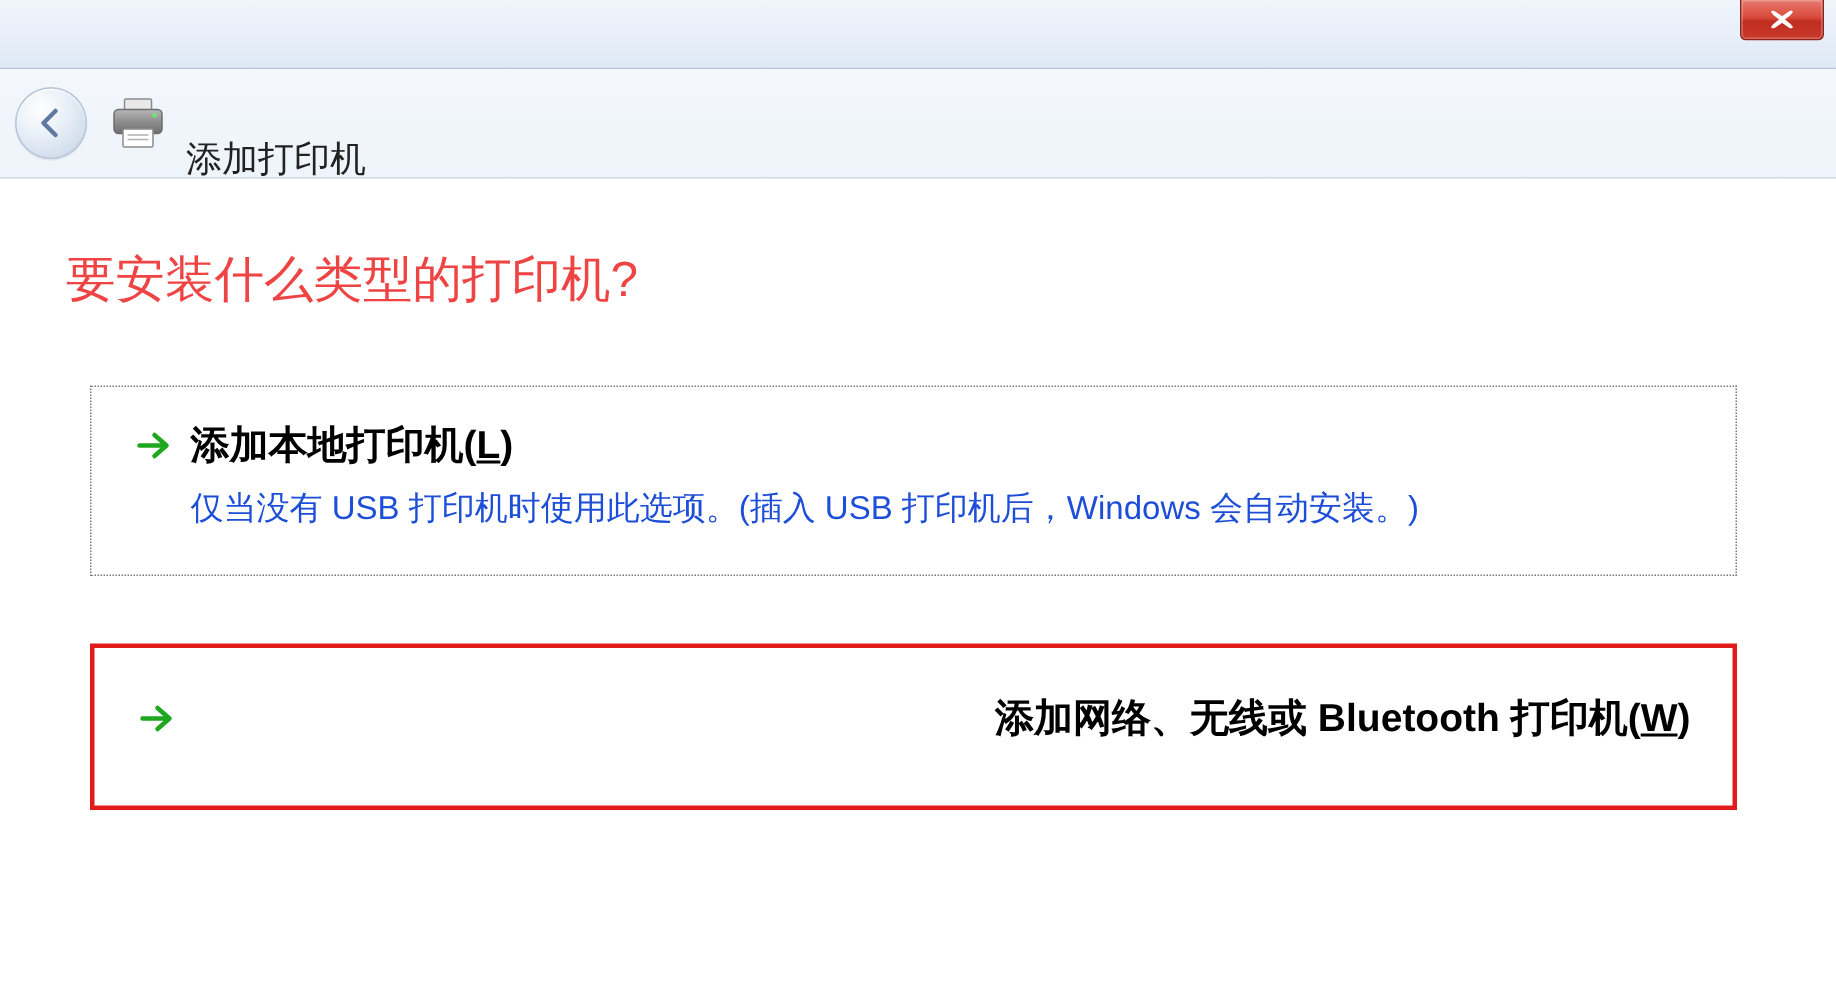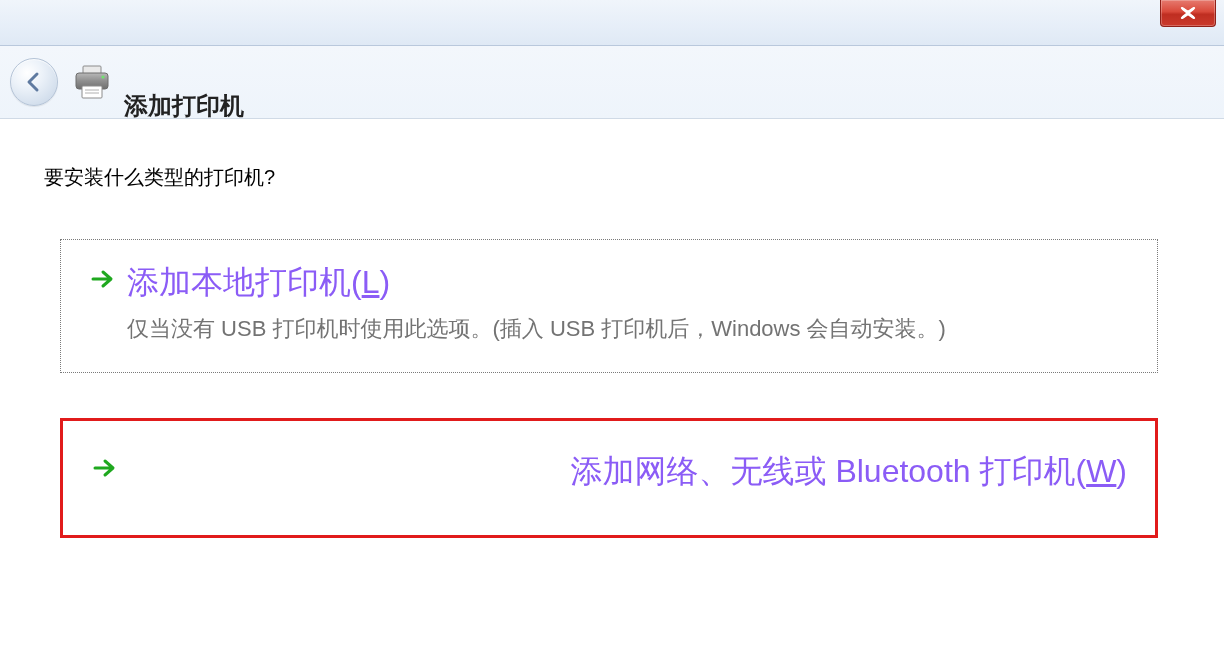--- a/index.html
+++ b/index.html
@@ -67,32 +67,32 @@
     height: 40px;
     margin-right: 12px;
     display: flex;
     align-items: center;
     justify-content: center;
   }
 
   .header-title {
     font-size: 24px;
     color: #222;
-    font-weight: 700;
+    font-weight: 400;
     margin-top: 48px;
   }
 
   
   .content {
     padding: 45px 42px 0 42px;
   }
 
   .page-heading {
-    font-size: 20px;
-    color: #000000;
+    font-size: 33px;
+    color: #ef4444;
     font-weight: 400;
     margin: 0 0 48px 2px;
   }
 
   .option-box {
     position: relative;
     border: 1px dotted #7a7a7a;
     padding: 22px 28px 28px 28px;
     margin: 0 0 45px 18px;
     width: 1098px;
@@ -118,31 +118,31 @@
     margin-right: 10px;
     display: flex;
     justify-content: center;
   }
 
   .option-text {
     flex: 1 1 auto;
   }
 
   .option-title {
-    font-size: 32px;
-    color: #8b5cf6;
-    font-weight: 400;
+    font-size: 26px;
+    color: #000000;
+    font-weight: 700;
     margin: 0 0 10px 0;
     line-height: 1.3;
   }
   .option-title .ul { text-decoration: underline; }
 
   .option-desc {
     font-size: 22px;
-    color: #737373;
+    color: #1d4ed8;
     font-weight: 400;
     margin: 0;
     line-height: 1.4;
   }
 </style>
 </head>
 <body>
 
 <div class="titlebar">
   <div class="close-btn">

